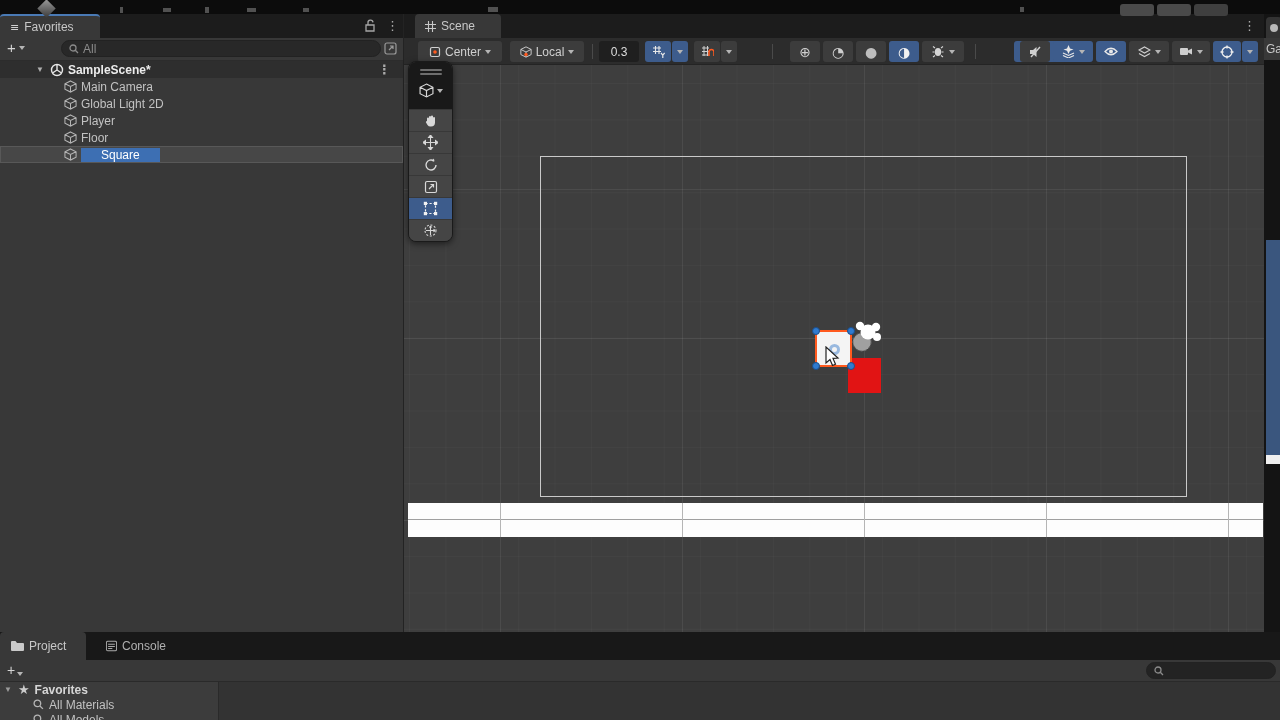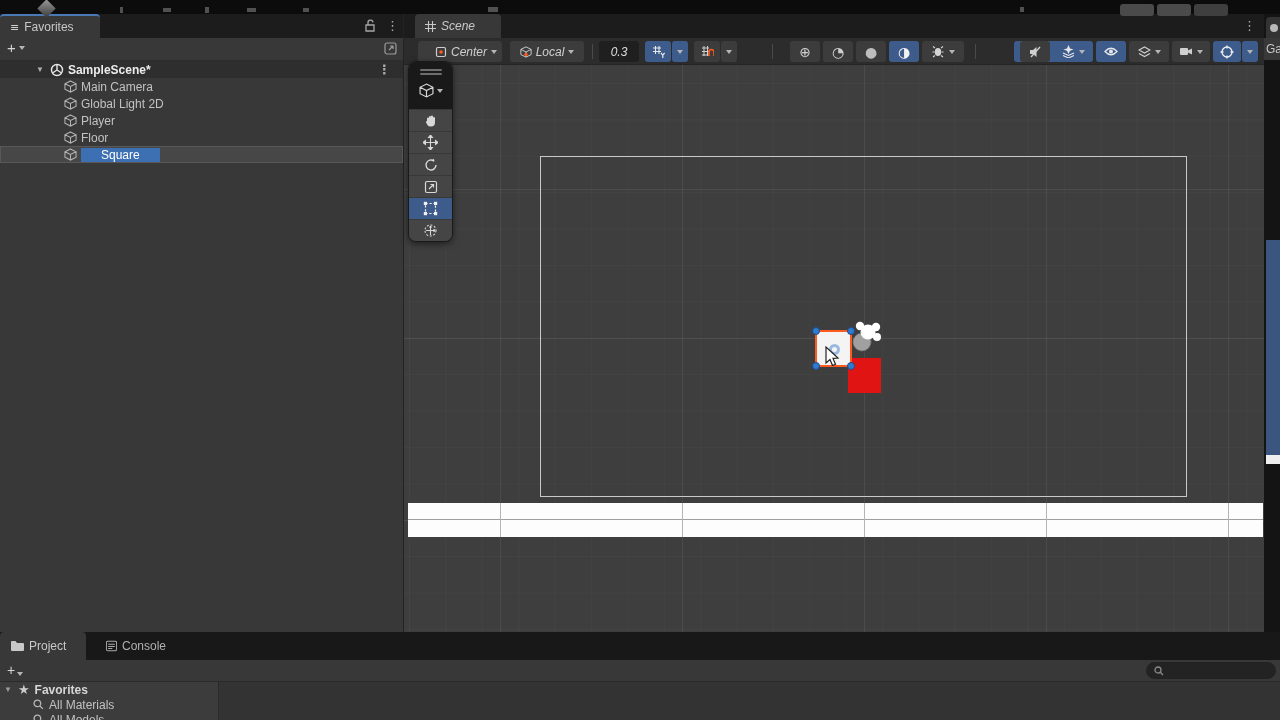--- a/index.html
+++ b/index.html
@@ -29,21 +29,21 @@
   #hierarchy .tabbar { height:24px; position:relative; }
   #hier-tab { position:absolute; left:0; top:0; width:100px; border-top:2px solid #4a7ab5; }
   #hier-toolbar { height:23px; background:#383838; border-bottom:1px solid #2c2c2c; position:relative; }
   .tree-row { height:17px; display:flex; align-items:center; }
   .scene-row { background:#2e2e2e; color:#ececec; font-weight:bold; position:relative; }
   .cube-ic { margin-right:4px; flex:0 0 auto; }
   #row-square { background:#474747; box-shadow:inset 0 0 0 1px #585858; }
   #row-square .sel-label { background:#3d6fb3; color:#fff; padding:0 20px; }
 
   
-  #scene { left:404px; top:14px; width:860px; height:618px; background:#383838;font-style:italic; }
+  #scene { left:404px; top:14px; width:860px; height:618px; background:#383838; }
   #scene .tabbar { height:24px; position:relative; }
   #scene-tab { position:absolute; left:11px; top:0; width:86px; }
   #scene-toolbar { height:27px; background:#2c2c2c; position:relative; border-bottom:1px solid #242424; }
   .tb-btn { position:absolute; top:3px; height:21px; background:#3c3c3c; border-radius:3px; display:flex; align-items:center; justify-content:center; gap:4px; color:#cfcfcf; padding:0 5px; }
   .tb-btn.blue { background:#3d5c8c; }
   .tb-sep { position:absolute; top:6px; width:1px; height:15px; background:#4a4a4a; }
   .glyph { font-family:"DejaVu Sans",sans-serif; color:#cfcfcf; }
 
   #canvas { position:absolute; left:0; top:51px; width:860px; height:567px; background:#3e3e3e; overflow:hidden;
     background-image:
@@ -119,20 +119,27 @@
         </svg>
     </div>
     <span class="abs kebab" style="left:386px;top:5px;">⋮</span>
   </div>
 
   <div id="hier-toolbar">
     <div class="abs row" style="left:7px;top:3px;gap:3px;">
       <span style="font-size:15px;color:#d5d5d5;line-height:14px;">+</span>
       <span class="caret sm"></span>
     </div>
+    <div class="abs searchfield" style="left:61px;top:2px;width:320px;">
+      <svg width="10" height="10" viewBox="0 0 10 10">
+          <circle cx="4" cy="4" r="3" fill="none" stroke="#8b8b8b" stroke-width="1.3"></circle>
+          <path d="M6.3 6.3 L9 9" stroke="#8b8b8b" stroke-width="1.3"></path>
+        </svg>
+      <span>All</span>
+    </div>
     <div class="abs" style="left:384px;top:4px;">
       <svg width="13" height="13" viewBox="0 0 13 13">
           <rect x="1" y="1" width="11" height="11" rx="2" fill="none" stroke="#9a9a9a" stroke-width="1.2"></rect>
           <path d="M5 8 L9 4 M6 4 h3 v3" fill="none" stroke="#9a9a9a" stroke-width="1.2"></path>
         </svg>
     </div>
   </div>
 
   <div>
     <div class="tree-row scene-row">
@@ -183,21 +190,21 @@
     <div id="scene-tab" class="tab active">
       <svg width="11" height="11" viewBox="0 0 11 11">
           <path d="M3.5 0 V11 M7.5 0 V11 M0 3.5 H11 M0 7.5 H11" stroke="#c8c8c8" stroke-width="1.1"></path>
         </svg>
       <span>Scene</span>
     </div>
     <span class="abs kebab" style="left:839px;top:5px;">⋮</span>
   </div>
 
   <div id="scene-toolbar">
-    <div class="tb-btn" style="left:14px;width:84px;justify-content:flex-end;">
+    <div class="tb-btn" style="left:14px;width:84px;">
       <svg width="12" height="12" viewBox="0 0 12 12">
           <rect x="1.5" y="1.5" width="9" height="9" rx="1.5" fill="none" stroke="#cfcfcf" stroke-width="1.2"></rect>
           <circle cx="6" cy="6" r="1.8" fill="#ff5a1f"></circle>
         </svg>
       <span>Center</span>
       <span class="caret sm"></span>
     </div>
     <div class="tb-btn" style="left:106px;width:74px;">
       <svg width="12" height="12" viewBox="0 0 14 14">
           <path d="M7 1 L13 4 V10 L7 13 L1 10 V4 Z M1 4 L7 7 L13 4 M7 7 V13" fill="none" stroke="#cfcfcf" stroke-width="1.1"></path>

